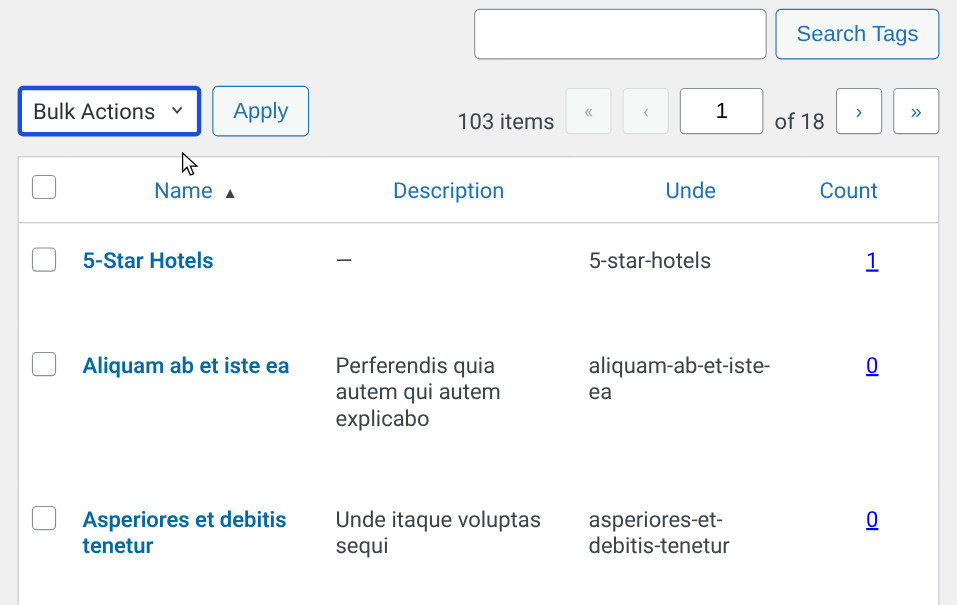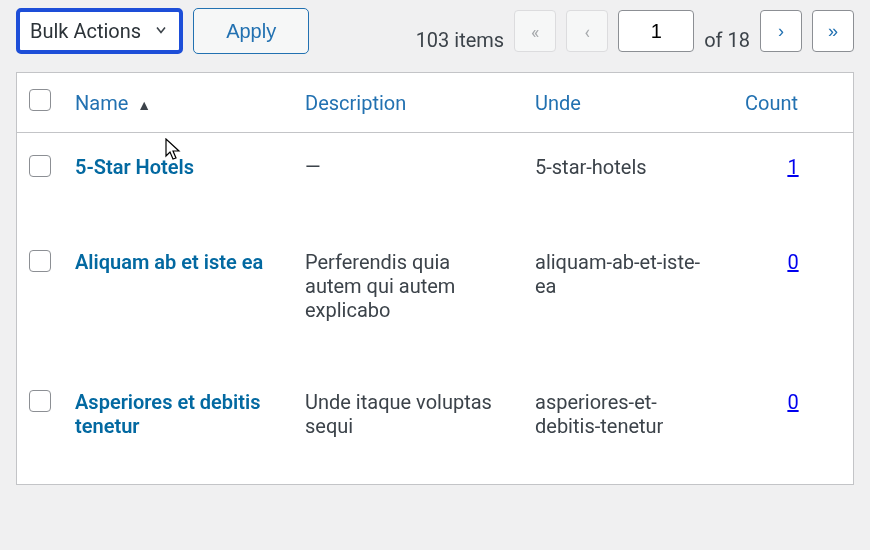--- a/index.html
+++ b/index.html
@@ -65,21 +65,21 @@
   }
   .bulk-select .chev {
     position: absolute;
     right: 10px;
     top: 50%;
     transform: translateY(-50%);
     pointer-events:none;
   }
   .apply-btn {
     height: 46px;
-    padding: 0 32px;
+    padding: 0 18px;
     border: 1px solid #2271b1;
     border-radius: 5px;
     background: #f6f7f7;
     color: #2271b1;
     font-size: 20px;
     cursor: pointer;
   }
   .paging { display: flex; align-items: flex-end; gap: 10px; font-size: 20px; color: #3c434a; }
   .pg-btn {
     width: 42px; height: 42px;
@@ -106,21 +106,21 @@
   }
 
   
   table.list {
     width: 100%;
     border-collapse: collapse;
     border: 1px solid #c3c4c7;
     background: #fff;
   }
   table.list thead th {
-    text-align: left;
+    text-align: center;
     font-weight: 400;
     color: #2271b1;
     font-size: 20px;
     padding: 16px 12px;
     border-bottom: 1px solid #c3c4c7;
     background:#fff;
   }
   table.list thead th .sort-ind {
     display:inline-block;
     margin-left:4px;
@@ -162,20 +162,24 @@
     position: absolute;
     left: 165px;
     top: 138px;
     pointer-events:none;
   }
 </style>
 </head>
 <body>
 <div class="wrap">
 
+<div class="search-row">
+  <input class="search-input" type="text" placeholder="" style="">
+  <button class="search-btn">Search Tags</button>
+</div>
 
 <div class="toolbar">
   <div class="bulk-group">
     <div class="bulk-select">
       <span>Bulk Actions</span>
       <span class="chev">
         <svg width="16" height="16" viewBox="0 0 20 20">
               <path d="M5 7l5 6 5-6" fill="none" stroke="#3c434a" stroke-width="2"></path>
             </svg>
       </span>

